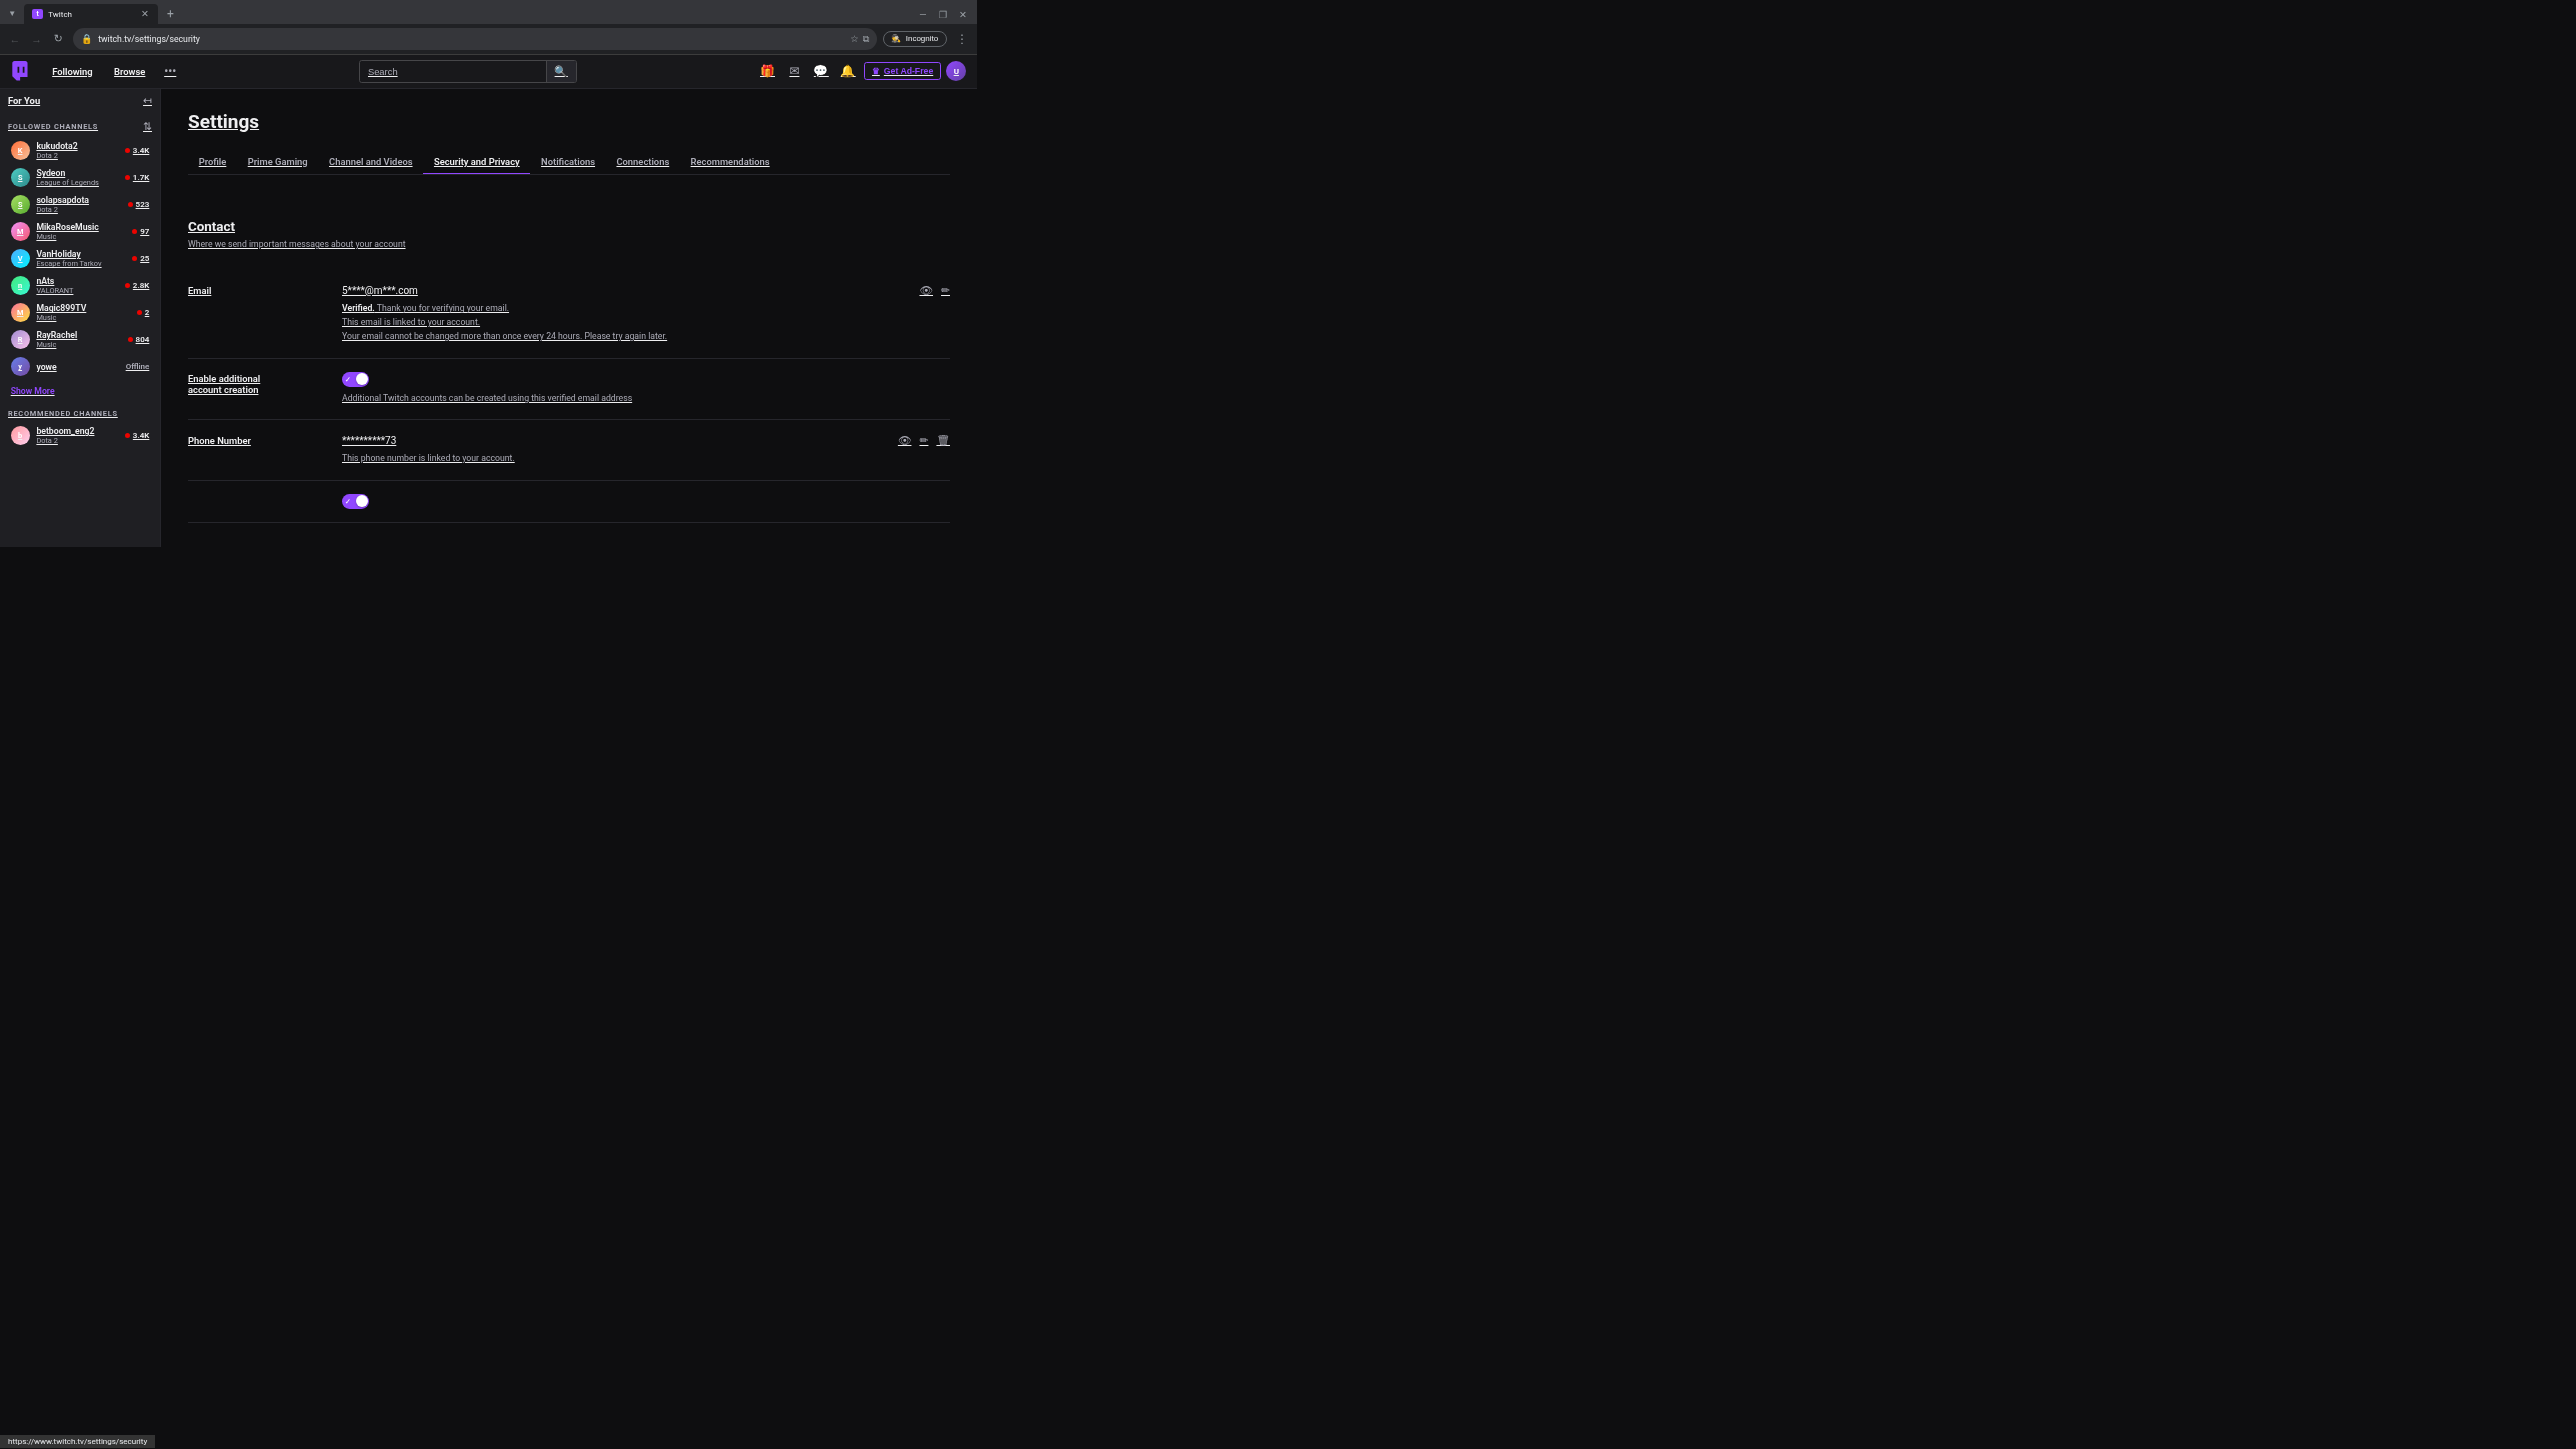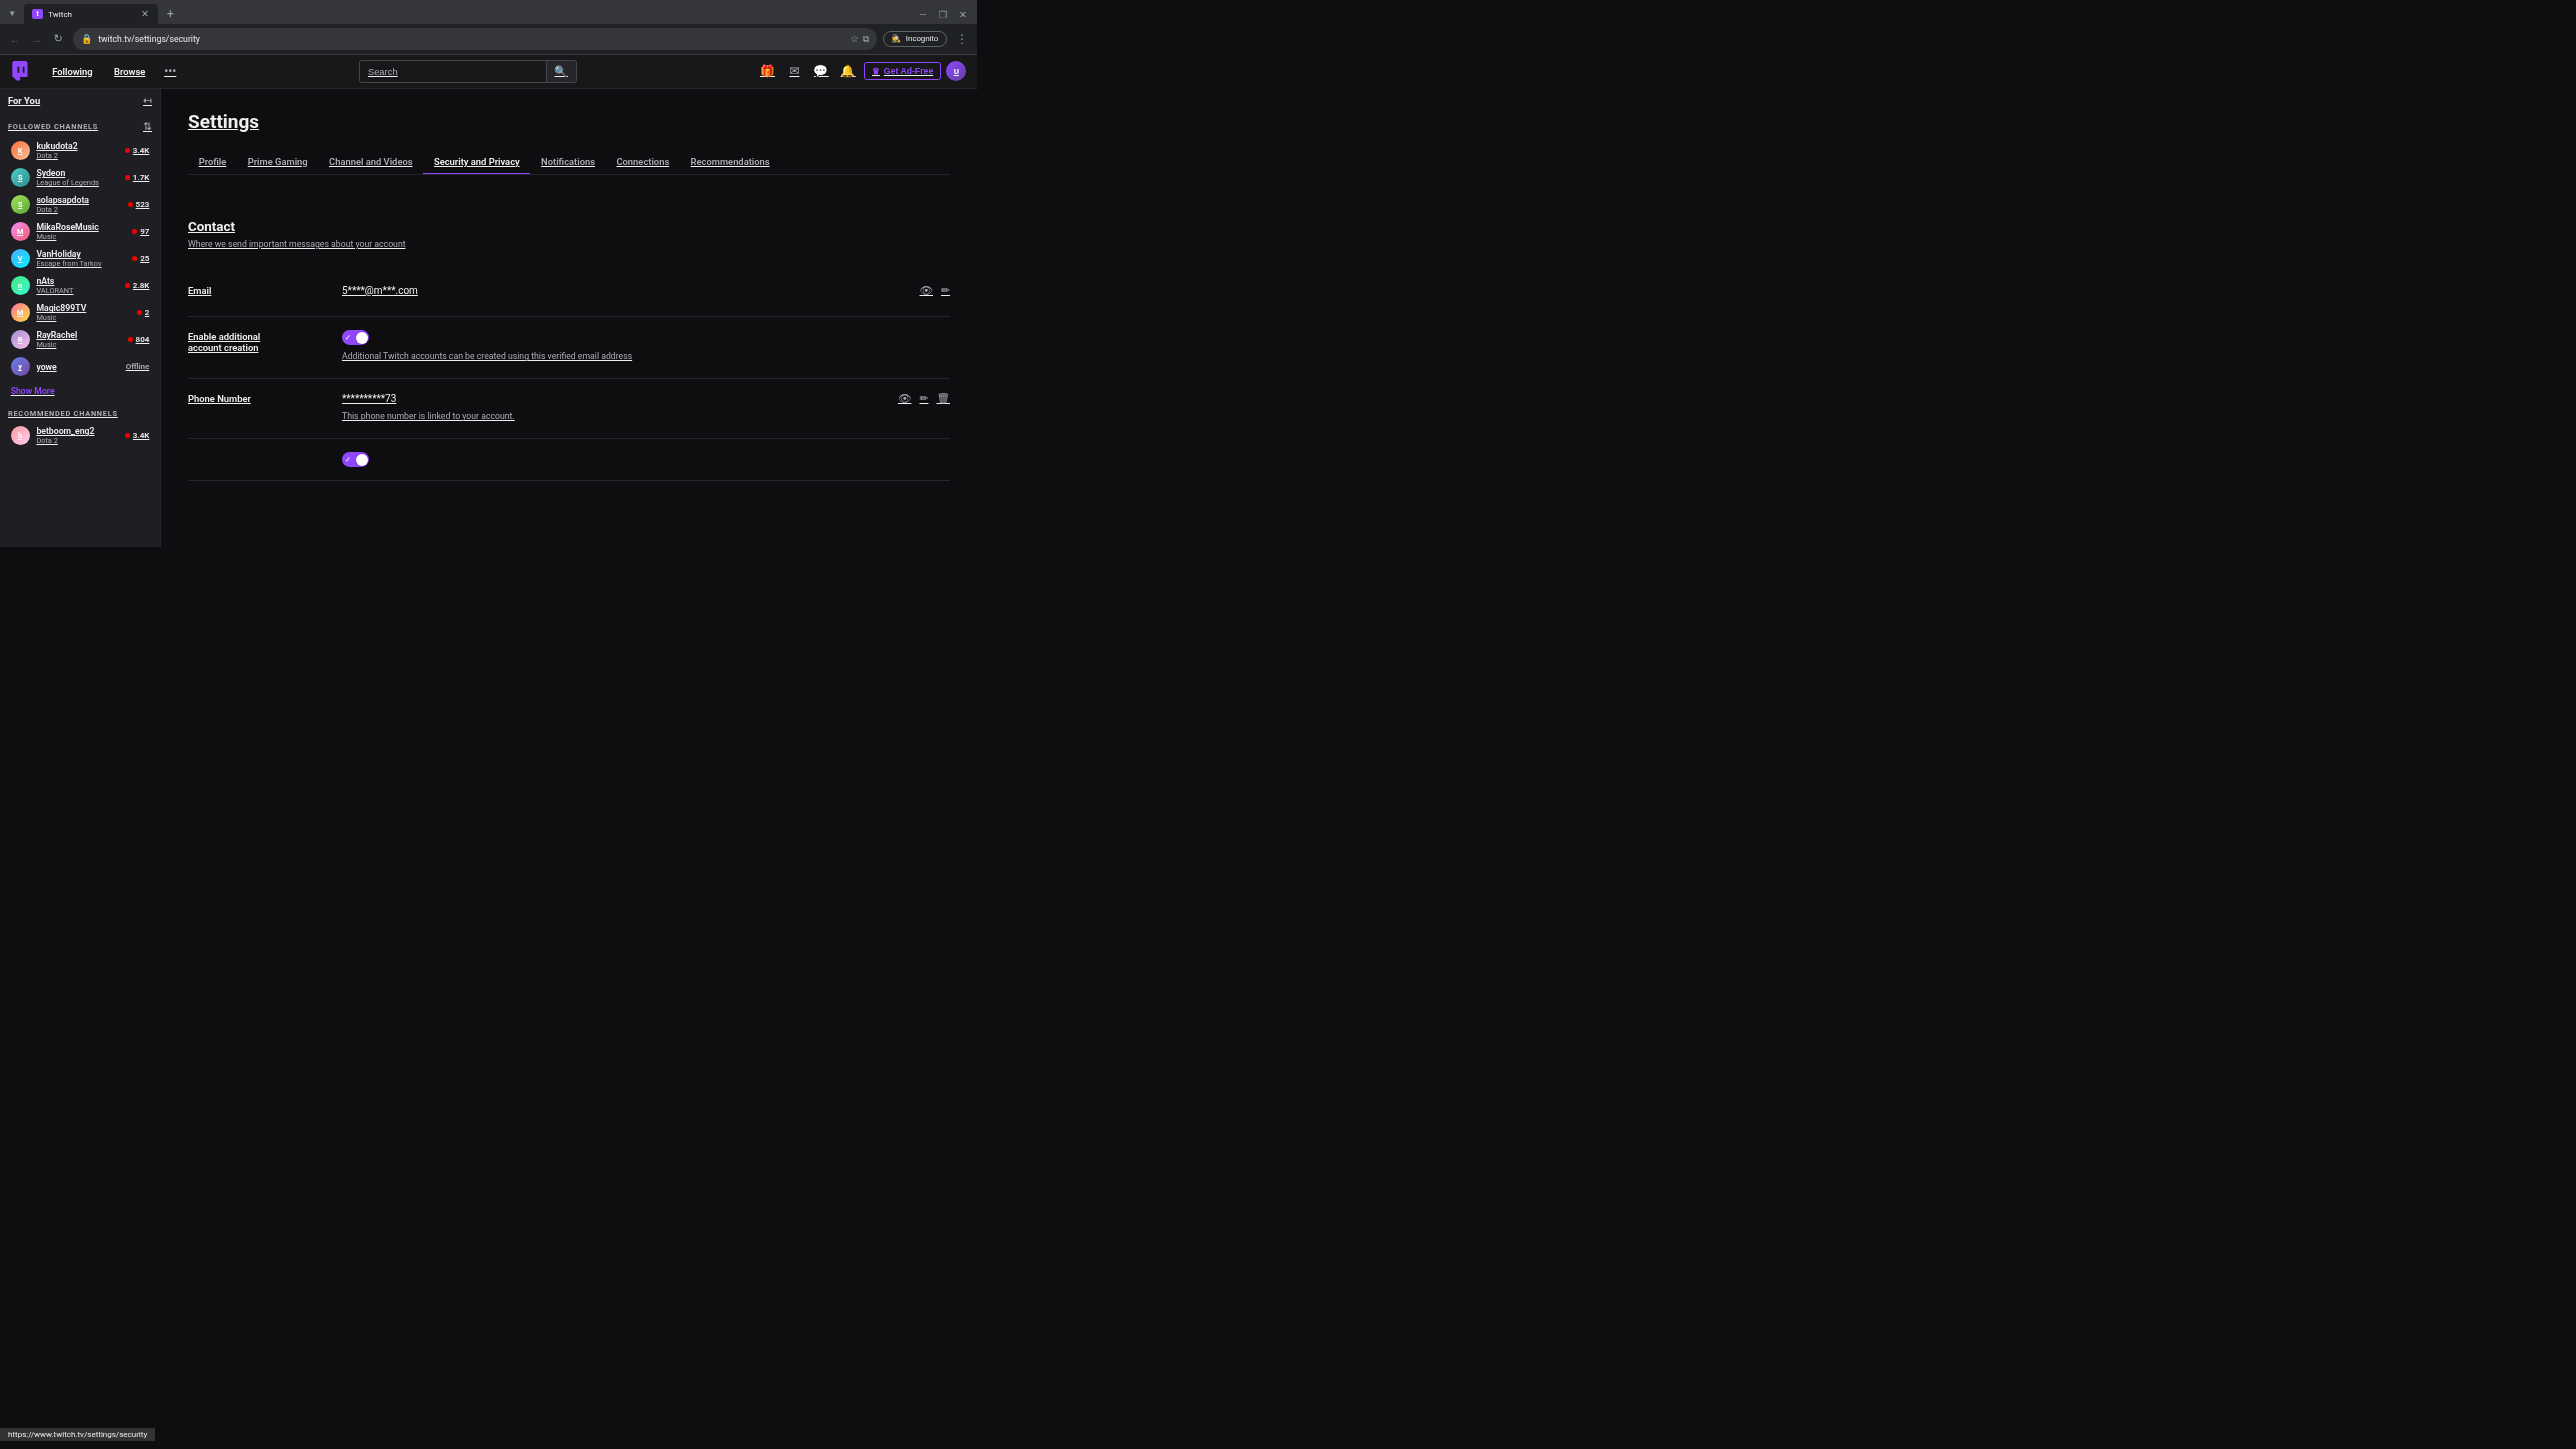--- a/index.html
+++ b/index.html
@@ -581,21 +581,21 @@
       border-radius: 50%;
       background: white;
       position: absolute;
       right: 1.3px;
       box-shadow: 0 0.7px 2px rgba(0,0,0,0.3);
     }
 
     
     .status-bar {
       position: fixed;
-      bottom: 8px;
+      bottom: 1px;
       left: 0;
       background: #333;
       color: #e8eaed;
       font-size: 8px;
       padding: 2px 8px;
       z-index: 100;
     }
 
     
     .av-kukudota2 { background: linear-gradient(135deg, #ff6b35, #f7c59f); }
@@ -835,20 +835,25 @@
       <div class="settings-row">
         <div class="settings-row-label">Email</div>
         <div class="settings-row-content">
           <div class="settings-value">
             <span class="value-text">5****@m***.com</span>
             <div class="value-icons">
               <span class="value-icon">👁</span>
               <span class="value-icon">✏</span>
             </div>
           </div>
+          <div class="settings-info">
+            <strong>Verified.</strong><span> Thank you for verifying your email.</span><br>
+            <span>This email is linked to your account.</span><br>
+            <span>Your email cannot be changed more than once every 24 hours. Please try again later.</span>
+          </div>
         </div>
       </div>
 
       <div class="settings-row">
         <div class="settings-row-label">Enable additional<br>account creation</div>
         <div class="settings-row-content">
           <div class="toggle-row">
             <div class="toggle">
               <div class="toggle-knob"></div>
             </div>

